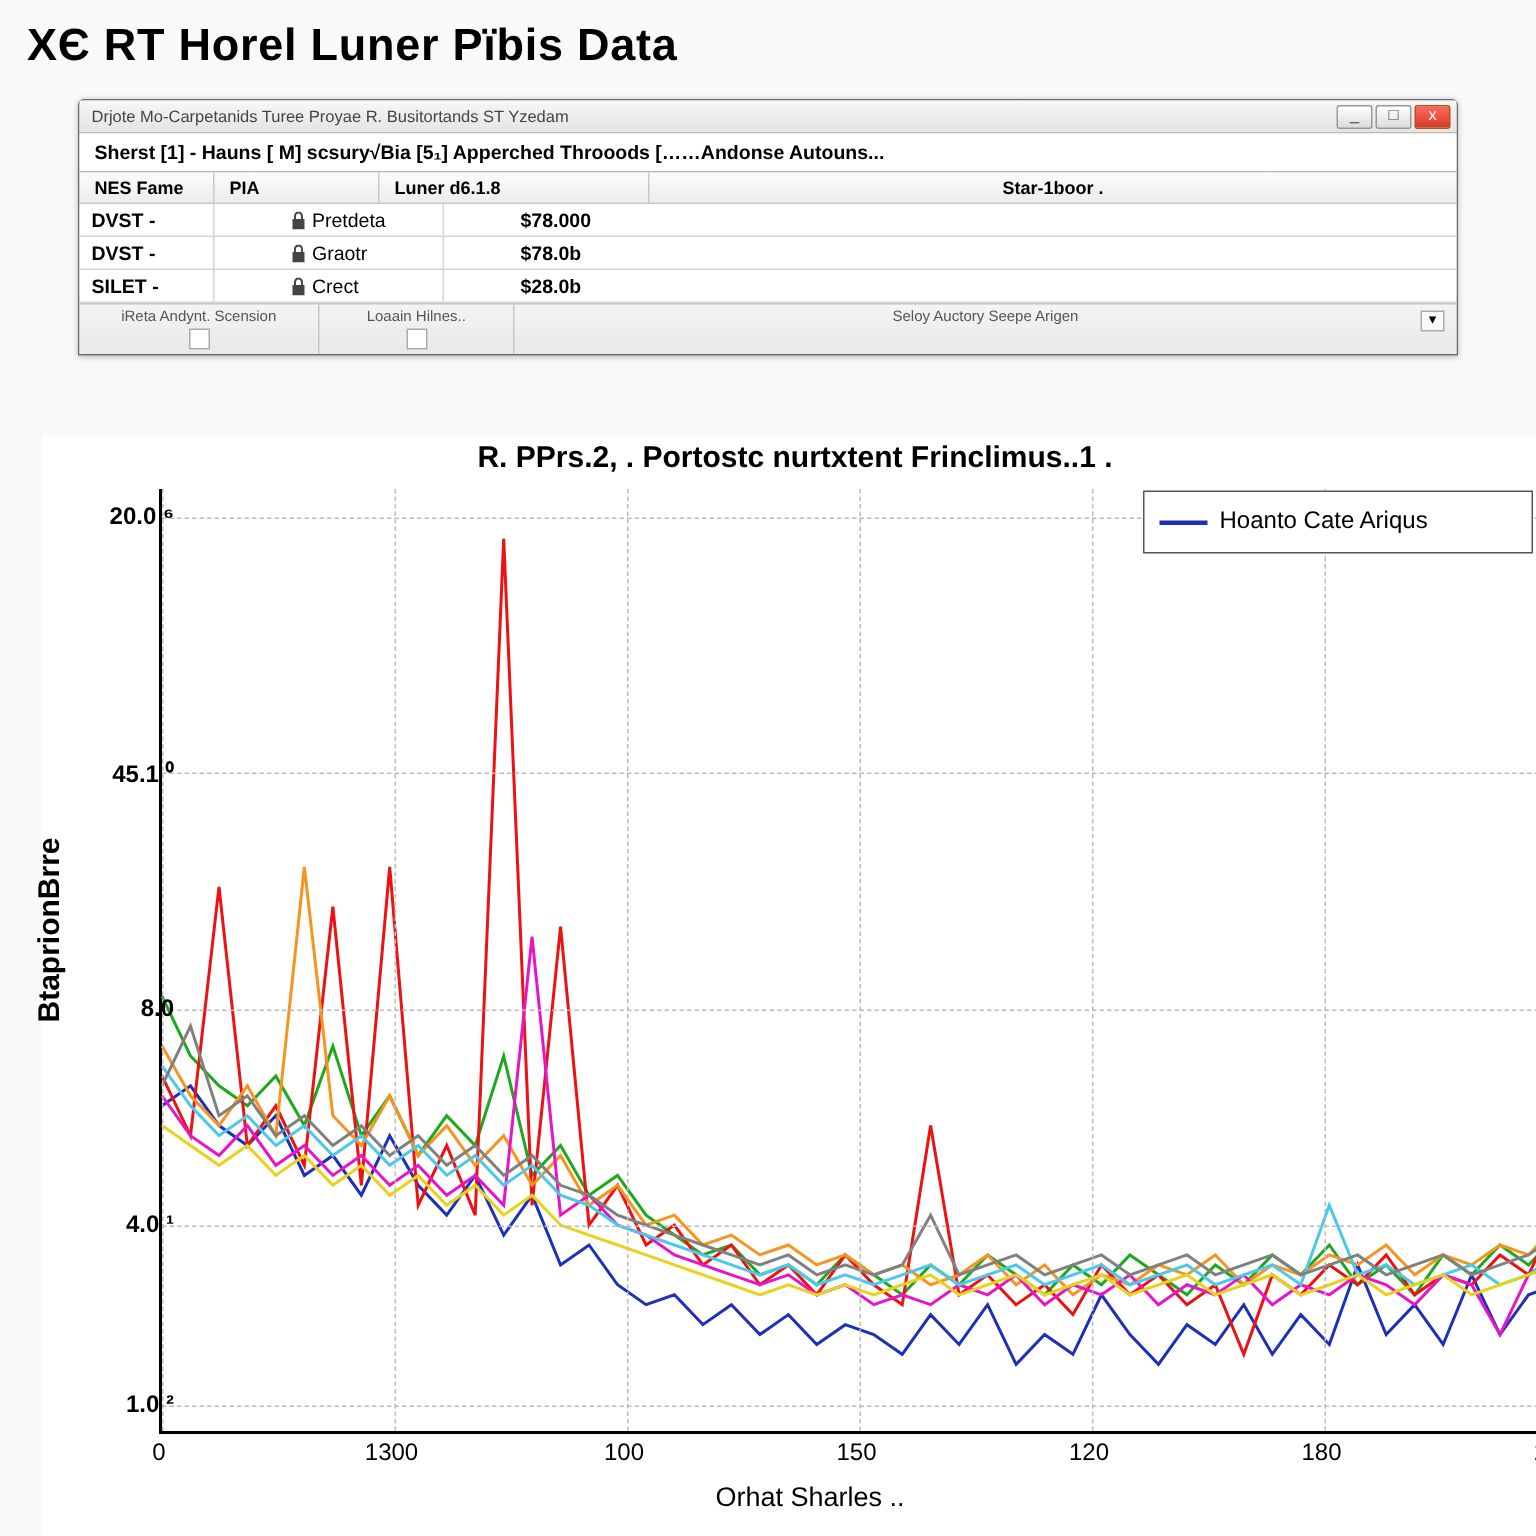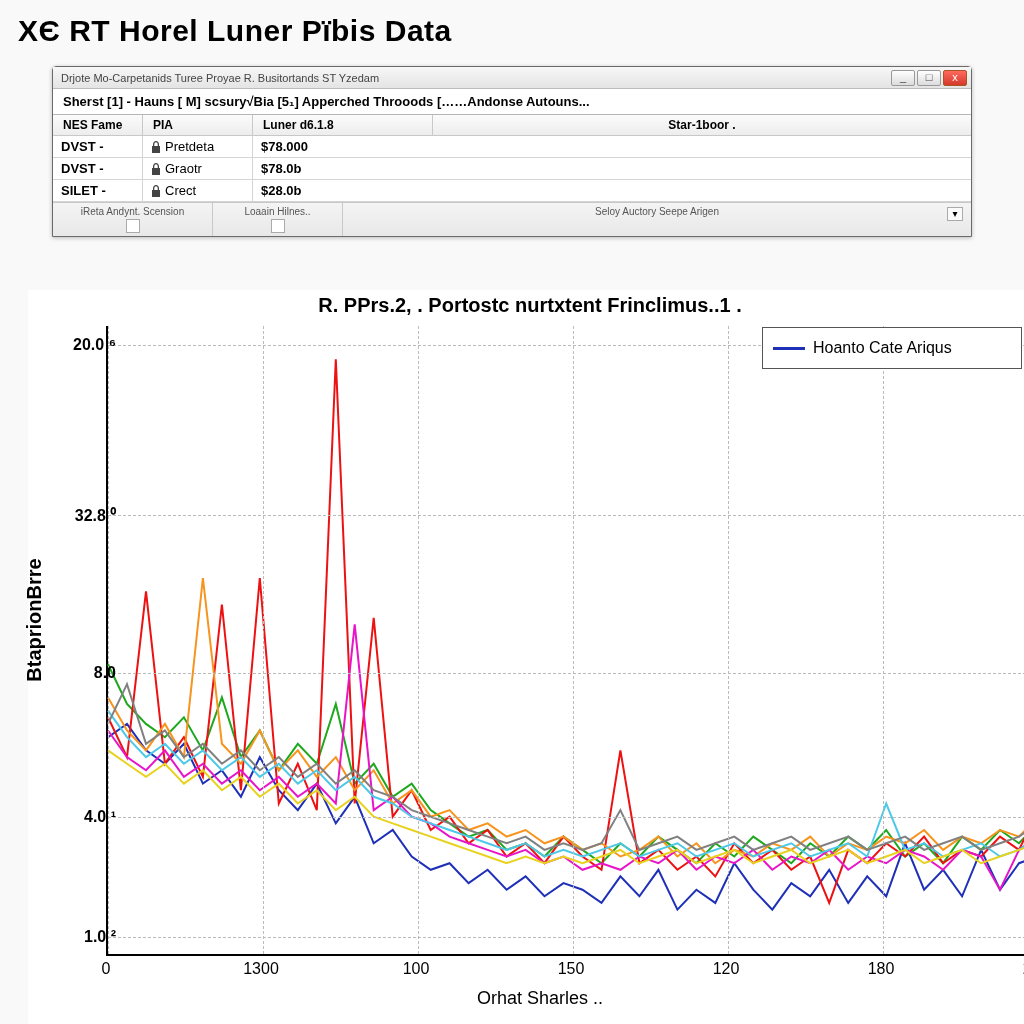--- a/index.html
+++ b/index.html
@@ -64,20 +64,21 @@
     font-size: 12px;
     font-weight: 700;
   }
   .toolbar-row .col { padding: 3px 10px; border-right: 1px solid #c8c8c8; }
   .toolbar-row .col.last { flex:1; text-align: center; border-right:none; }
   .grid-row {
     display: flex;
     background: #fff;
     border-bottom: 1px solid #d4d4d4;
     font-size: 13px;
+    gap: 43px;
   }
   .grid-row .c1 { width: 90px; padding: 3px 8px; border-right:1px solid #d4d4d4; font-weight:700;}
   .grid-row .c2 { width: 110px; padding: 3px 8px; border-right:1px solid #d4d4d4; display:flex; align-items:center; gap:4px;}
   .grid-row .c3 { width: 180px; padding: 3px 8px; font-weight:700;}
   .lock-icon {
     width: 10px; height: 12px; display:inline-block;
   }
   .lock-icon svg { width:10px; height:12px; display:block; }
   .panels {
     display: flex;
@@ -255,21 +256,21 @@
       <div class="gridline-v" style="left: 930px;"></div>
     </div>
   <div class="xlabel">Orhat Sharles ..</div>
   <div class="legend" id="legend">
       <div class="legend-row">
         <span class="legend-swatch" style="border-color:#1e2fb8"></span>
         <span>Hoanto Cate Ariqus</span>
       </div>
     </div>
 <div class="ytick" style="top: 54.9px;">20.0 ⁶</div>
-    <div class="ytick" style="top: 225px;">32.8 ⁰</div>
+    <div class="ytick" style="top: 225px;">45.1 ⁰</div>
     <div class="ytick" style="top: 382.5px;">8.0</div>
     <div class="ytick" style="top: 527.4px;">4.0 ¹</div>
     <div class="ytick" style="top: 647.1px;">1.0 ²</div>
     <div class="xtick" style="left: 78px;">0</div>
     <div class="xtick" style="left: 233px;">1300</div>
     <div class="xtick" style="left: 388px;">100</div>
     <div class="xtick" style="left: 543px;">150</div>
     <div class="xtick" style="left: 698px;">120</div>
     <div class="xtick" style="left: 853px;">180</div>
     <div class="xtick" style="left: 1008px;">200</div>

